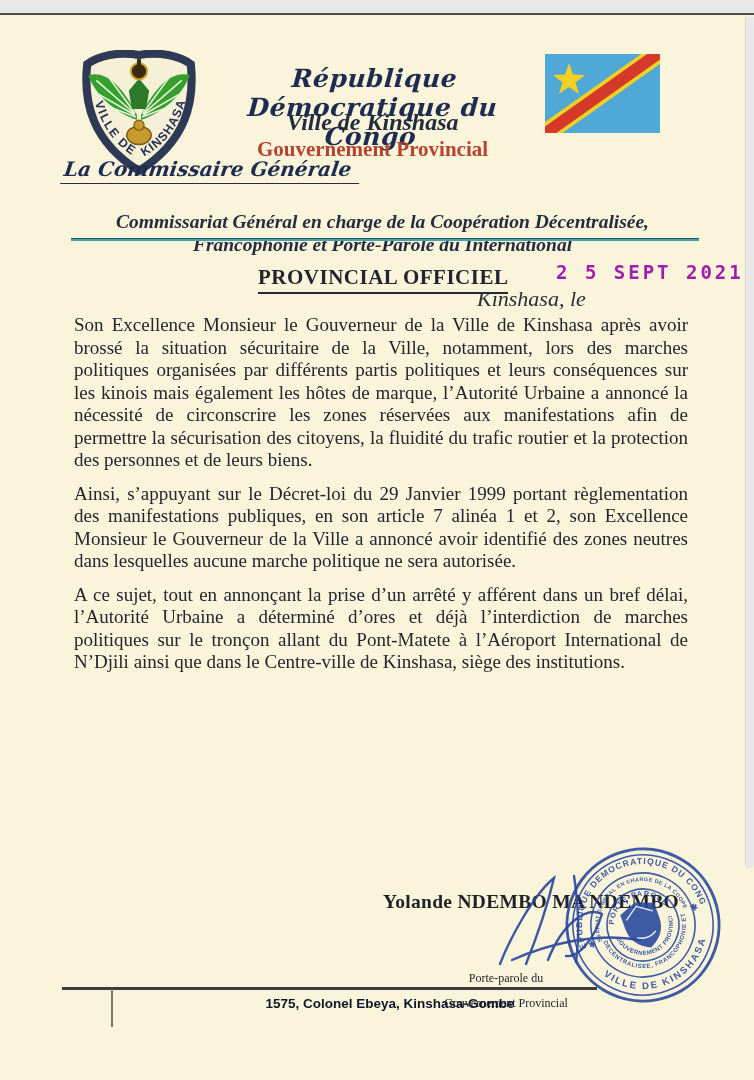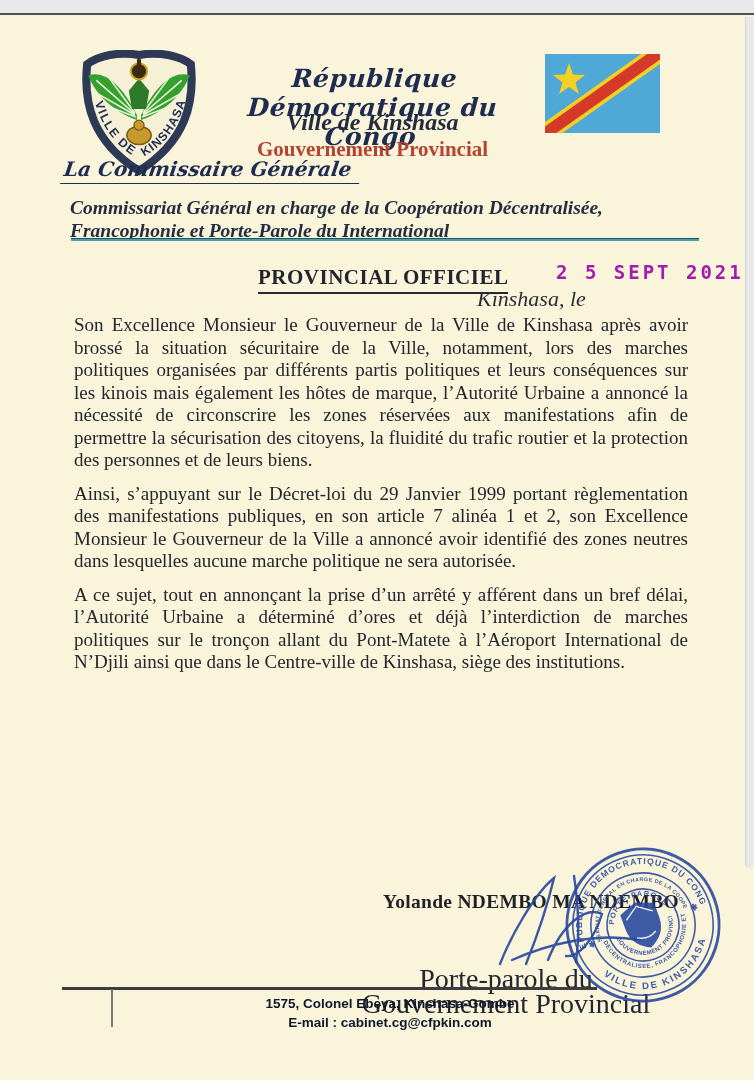--- a/index.html
+++ b/index.html
@@ -21,21 +21,21 @@
     font-weight:bold; font-style:italic; font-size:24px; color:#232c3e; }
   .gov-subtitle { position:absolute; left:225px; top:137px; width:295px; text-align:center;
     font-weight:bold; font-size:21px; color:#b5432f; }
   .flag { position:absolute; left:545px; top:54px; width:115px; height:79px; }
 
   .commissioner { position:absolute; left:62px; top:157px;
     font-family:"DejaVu Serif", serif; font-style:italic; font-weight:bold; font-size:20px;
     color:#1d2c50; transform:skewX(-8deg);
     border-bottom:1.5px solid #1d2c50; padding:0 10px 2px 2px; }
 
-  .dept-heading { position:absolute; left:70px; top:196px; width:625px; 
+  .dept-heading { position:absolute; left:70px; top:210px; width:625px; text-align:center;
     font-weight:bold; font-style:italic; font-size:19.5px; line-height:23px; color:#242d3f; }
   .teal-rule { position:absolute; left:71px; top:238px; width:628px; height:3px;
     background:#49a0ad; border-top:1.5px solid #22535c; }
 
   
   .doc-title { position:absolute; left:258px; top:265px;
     font-weight:bold; font-size:21px; letter-spacing:0.5px; color:#22242e;
     border-bottom:2.5px solid #26262e; padding-bottom:2px; }
   .place-label { position:absolute; left:477px; top:286px; font-style:italic; font-size:22px; color:#2a2d36; }
   .date-stamp { position:absolute; left:556px; top:261px;
@@ -45,21 +45,21 @@
   
   .body-text { position:absolute; left:74px; top:314px; width:614px;
     font-size:19px; line-height:22.5px; color:#23262e; text-align:justify; }
   .body-text p { margin-bottom:11px; }
 
   
   .closing { position:absolute; left:308px; top:853px; font-size:19px; color:#23262e; }
   .sig-name { position:absolute; left:383px; top:891px; font-weight:bold; font-size:19.5px;
     letter-spacing:0.3px; color:#1f2128; }
   .sig-role { position:absolute; left:360px; top:926px; width:292px; text-align:center;
-    font-size:28px; line-height:25px; color:#23262e;margin-top:40px; }
+    font-size:12px; line-height:25px; color:#23262e;margin-top:40px; }
   .signature-ink { position:absolute; left:478px; top:862px; width:185px; height:130px; }
 
   .stamp { position:absolute; left:563px; top:845px; width:160px; height:160px;
     transform:rotate(-20deg); opacity:0.88; }
 
   
   .footer-rule { position:absolute; left:62px; top:987px; width:535px; height:2.5px; background:#3c3c42; }
   .footer-tick { position:absolute; left:111px; top:989px; width:2px; height:38px; background:#77776d; }
   .footer-text { position:absolute; left:180px; top:994px; width:420px; text-align:center;
     font-family:"Liberation Sans", sans-serif; font-weight:bold; font-size:13.5px;
@@ -177,16 +177,15 @@
       <text x="134" y="84" font-size="9">✱</text>
     </g>
     <path d="M80,56 L98,63 V78 C98,92 90,99 80,104 C70,99 62,92 62,78 V63 Z" fill="#27479e"></path>
     <path d="M66,70 L80,60 L94,70 M70,90 Q80,96 90,90" stroke="#e8ecf6" stroke-width="1.4" fill="none"></path>
   </svg>
 
   <div class="footer-rule"></div>
   <div class="footer-tick"></div>
   <div class="footer-text">
     <div>1575, Colonel Ebeya, Kinshasa-Gombe</div>
-    <div>E-mail : cabinet.cg@cfpkin.com</div>
   </div>
 
 </div>
 
 </body></html>

